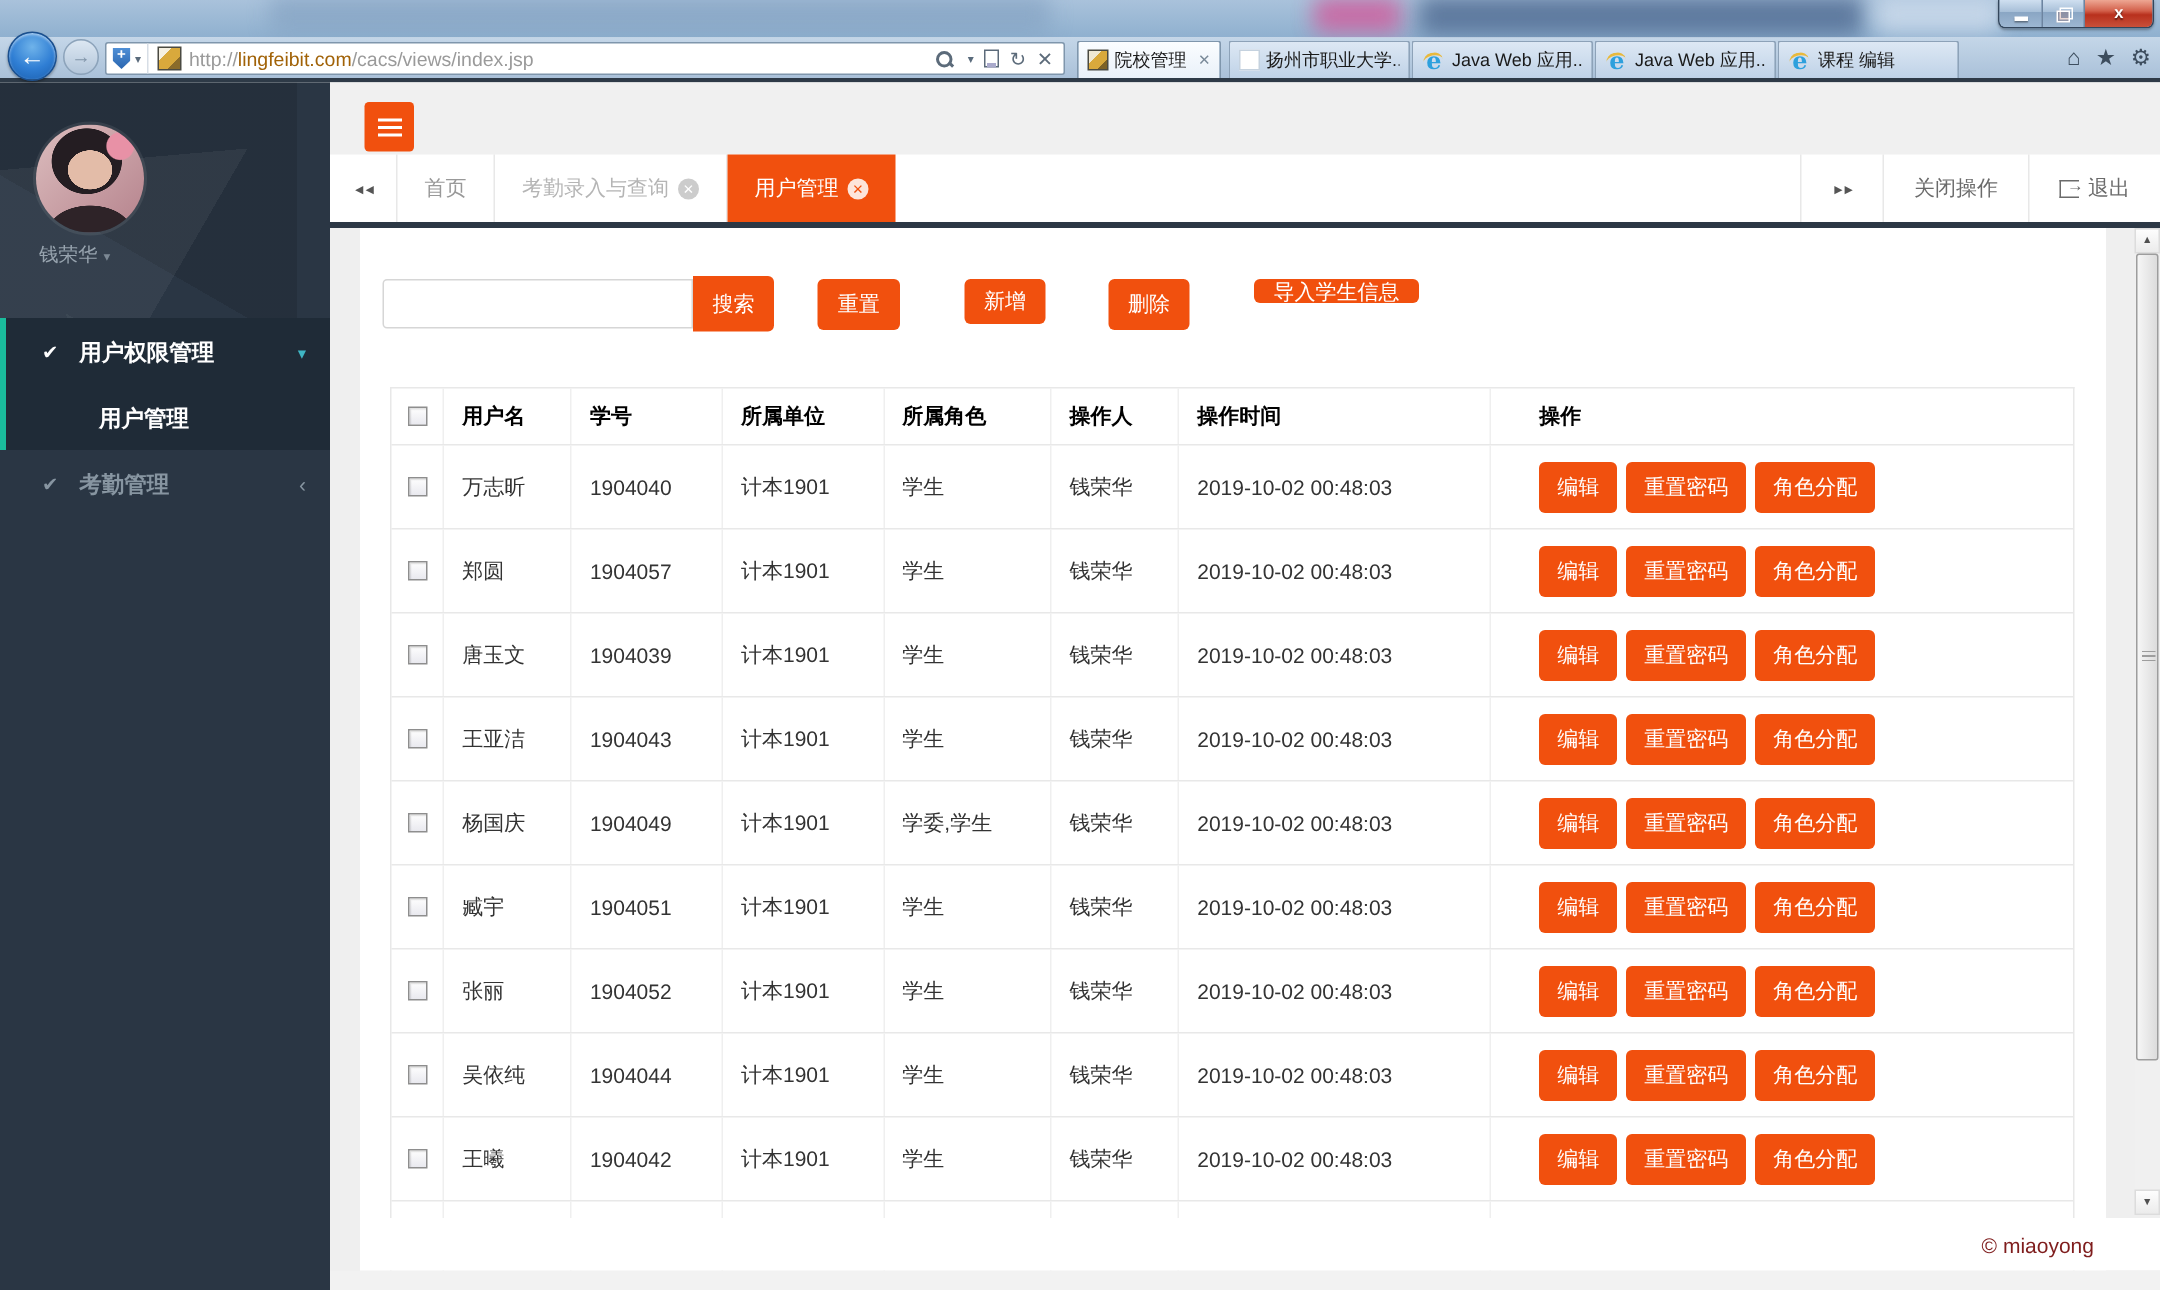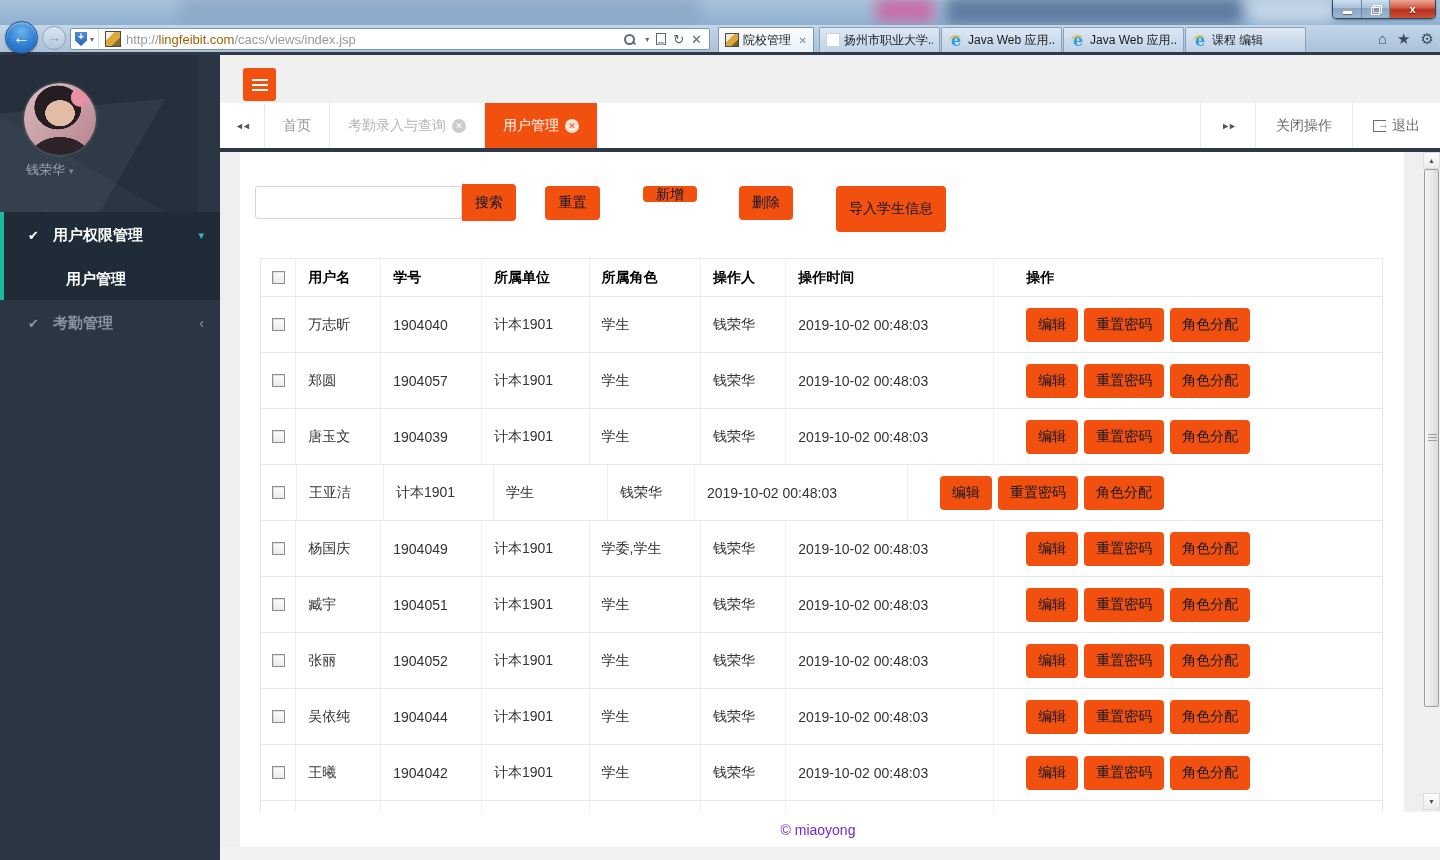--- a/index.html
+++ b/index.html
@@ -130,42 +130,42 @@
   .logout-ic { position:relative; width:13px; height:12px; border:1.5px solid #6b6b6b; border-right:none; }
   .logout-ic:after { content:"→"; position:absolute; left:4px; top:-3px; font-size:11px; color:#6b6b6b; }
 
   .darkline { position:absolute; left:0; top:93px; width:1220px; height:4px; background:#2c3845; }
 
   .panel { position:absolute; left:20px; top:97px; width:1164px; height:715px; background:#fff; overflow:hidden; }
 
   .toolbar { position:absolute; left:0; top:0; width:1164px; height:100px; }
   .search-input { position:absolute; left:15px; top:34px; width:207px; height:33px; border:1px solid #d6d6d6;
     border-radius:3px 0 0 3px; padding:0 8px; font-size:14px; outline:none; }
-  .btn { background:#f1500e; color:#0f172a; border:none; border-radius:4px; font-size:14px;
+  .btn { background:#f1500e; color:#ffffff; border:none; border-radius:4px; font-size:14px;
     font-family:inherit; text-align:center; }
   .btn-search { position:absolute; left:222px; top:32px; width:54px; height:37px; border-radius:0 4px 4px 0; }
   .btn-reset  { position:absolute; left:305px; top:34px; width:55px; height:34px; }
-  .btn-add    { position:absolute; left:403px; top:34px; width:54px; height:16px; }
+  .btn-add    { position:absolute; left:403px; top:34px; width:54px; height:30px; }
   .btn-del    { position:absolute; left:499px; top:34px; width:54px; height:34px; }
-  .btn-import { position:absolute; left:596px; top:34px; width:110px; height:46px; }
+  .btn-import { position:absolute; left:596px; top:34px; width:110px; height:16px; }
 
   .utable { position:absolute; left:20px; top:106px; width:1123px; border:1px solid #e8e8e8; border-bottom:none; font-size:14px; color:#333; }
   .trow { display:flex; border-bottom:1px solid #e8e8e8; height:56px; align-items:center; }
   .trow.head { height:38px; font-weight:700; color:#000; }
   .tcell { height:100%; display:flex; align-items:center; padding-left:12px; border-right:1px solid #efefef; overflow:hidden; }
   .tcell:last-child { border-right:none;margin-left:24px; }
   .c0 { width:36px; justify-content:center; padding-left:0; }
   .c1 { width:87px; } .c2 { width:103px; } .c3 { width:110px; } .c4 { width:114px; }
   .c5 { width:87px; } .c6 { width:213px; } .c7 { width:373px; padding-left:8px; gap:6px; }
   .cbx { width:13px; height:13px; border:1px solid #8e8e8e; background:linear-gradient(180deg,#fefefe,#e9e9ef);
     box-shadow:inset 1px 1px 1px rgba(0,0,0,.12); }
   .act-btn { height:34px; line-height:31px; padding:0 12px; }
 
   .footer-band { position:absolute; left:20px; top:757px; width:1200px; height:35px; background:#fff;
-    display:flex; align-items:center; justify-content:center; padding-right:44px; color:#6d28d9; font-size:14px; }
+    display:flex; align-items:center; justify-content:flex-end; padding-right:44px; color:#7f1d1d; font-size:14px; }
   .bottom-strip { position:absolute; left:0; top:792px; width:1220px; height:13px; background:#f2f2f2; }
 
   
   .vscroll { position:absolute; left:1203px; top:97px; width:17px; height:658px; background:#f0f0f0; }
   .sb-btn { position:absolute; left:0; width:17px; height:17px; background:linear-gradient(180deg,#fdfdfd,#ebebeb);
     border:1px solid #dcdcdc; color:#505050; font-size:7px; text-align:center; line-height:15px; }
   .sb-up { top:0; } .sb-down { bottom:0; }
   .sb-thumb { position:absolute; left:1px; top:17px; width:15px; height:538px; border:1px solid #9d9d9d; border-radius:2px;
     background:linear-gradient(90deg,#f6f6f6,#dcdcdc); }
   .sb-grip { position:absolute; left:3px; top:50%; margin-top:-4px; width:9px; height:8px;
@@ -378,20 +378,21 @@
                 <button class="btn act-btn">编辑</button>
                 <button class="btn act-btn">重置密码</button>
                 <button class="btn act-btn">角色分配</button>
               </div>
             </div>
             <div class="trow">
               <div class="tcell c0">
                 <span class="cbx"></span>
               </div>
               <div class="tcell c1">王亚洁</div>
+              <div class="tcell c2">1904043</div>
               <div class="tcell c3">计本1901</div>
               <div class="tcell c4">学生</div>
               <div class="tcell c5">钱荣华</div>
               <div class="tcell c6">2019-10-02 00:48:03</div>
               <div class="tcell c7">
                 <button class="btn act-btn">编辑</button>
                 <button class="btn act-btn">重置密码</button>
                 <button class="btn act-btn">角色分配</button>
               </div>
             </div>

